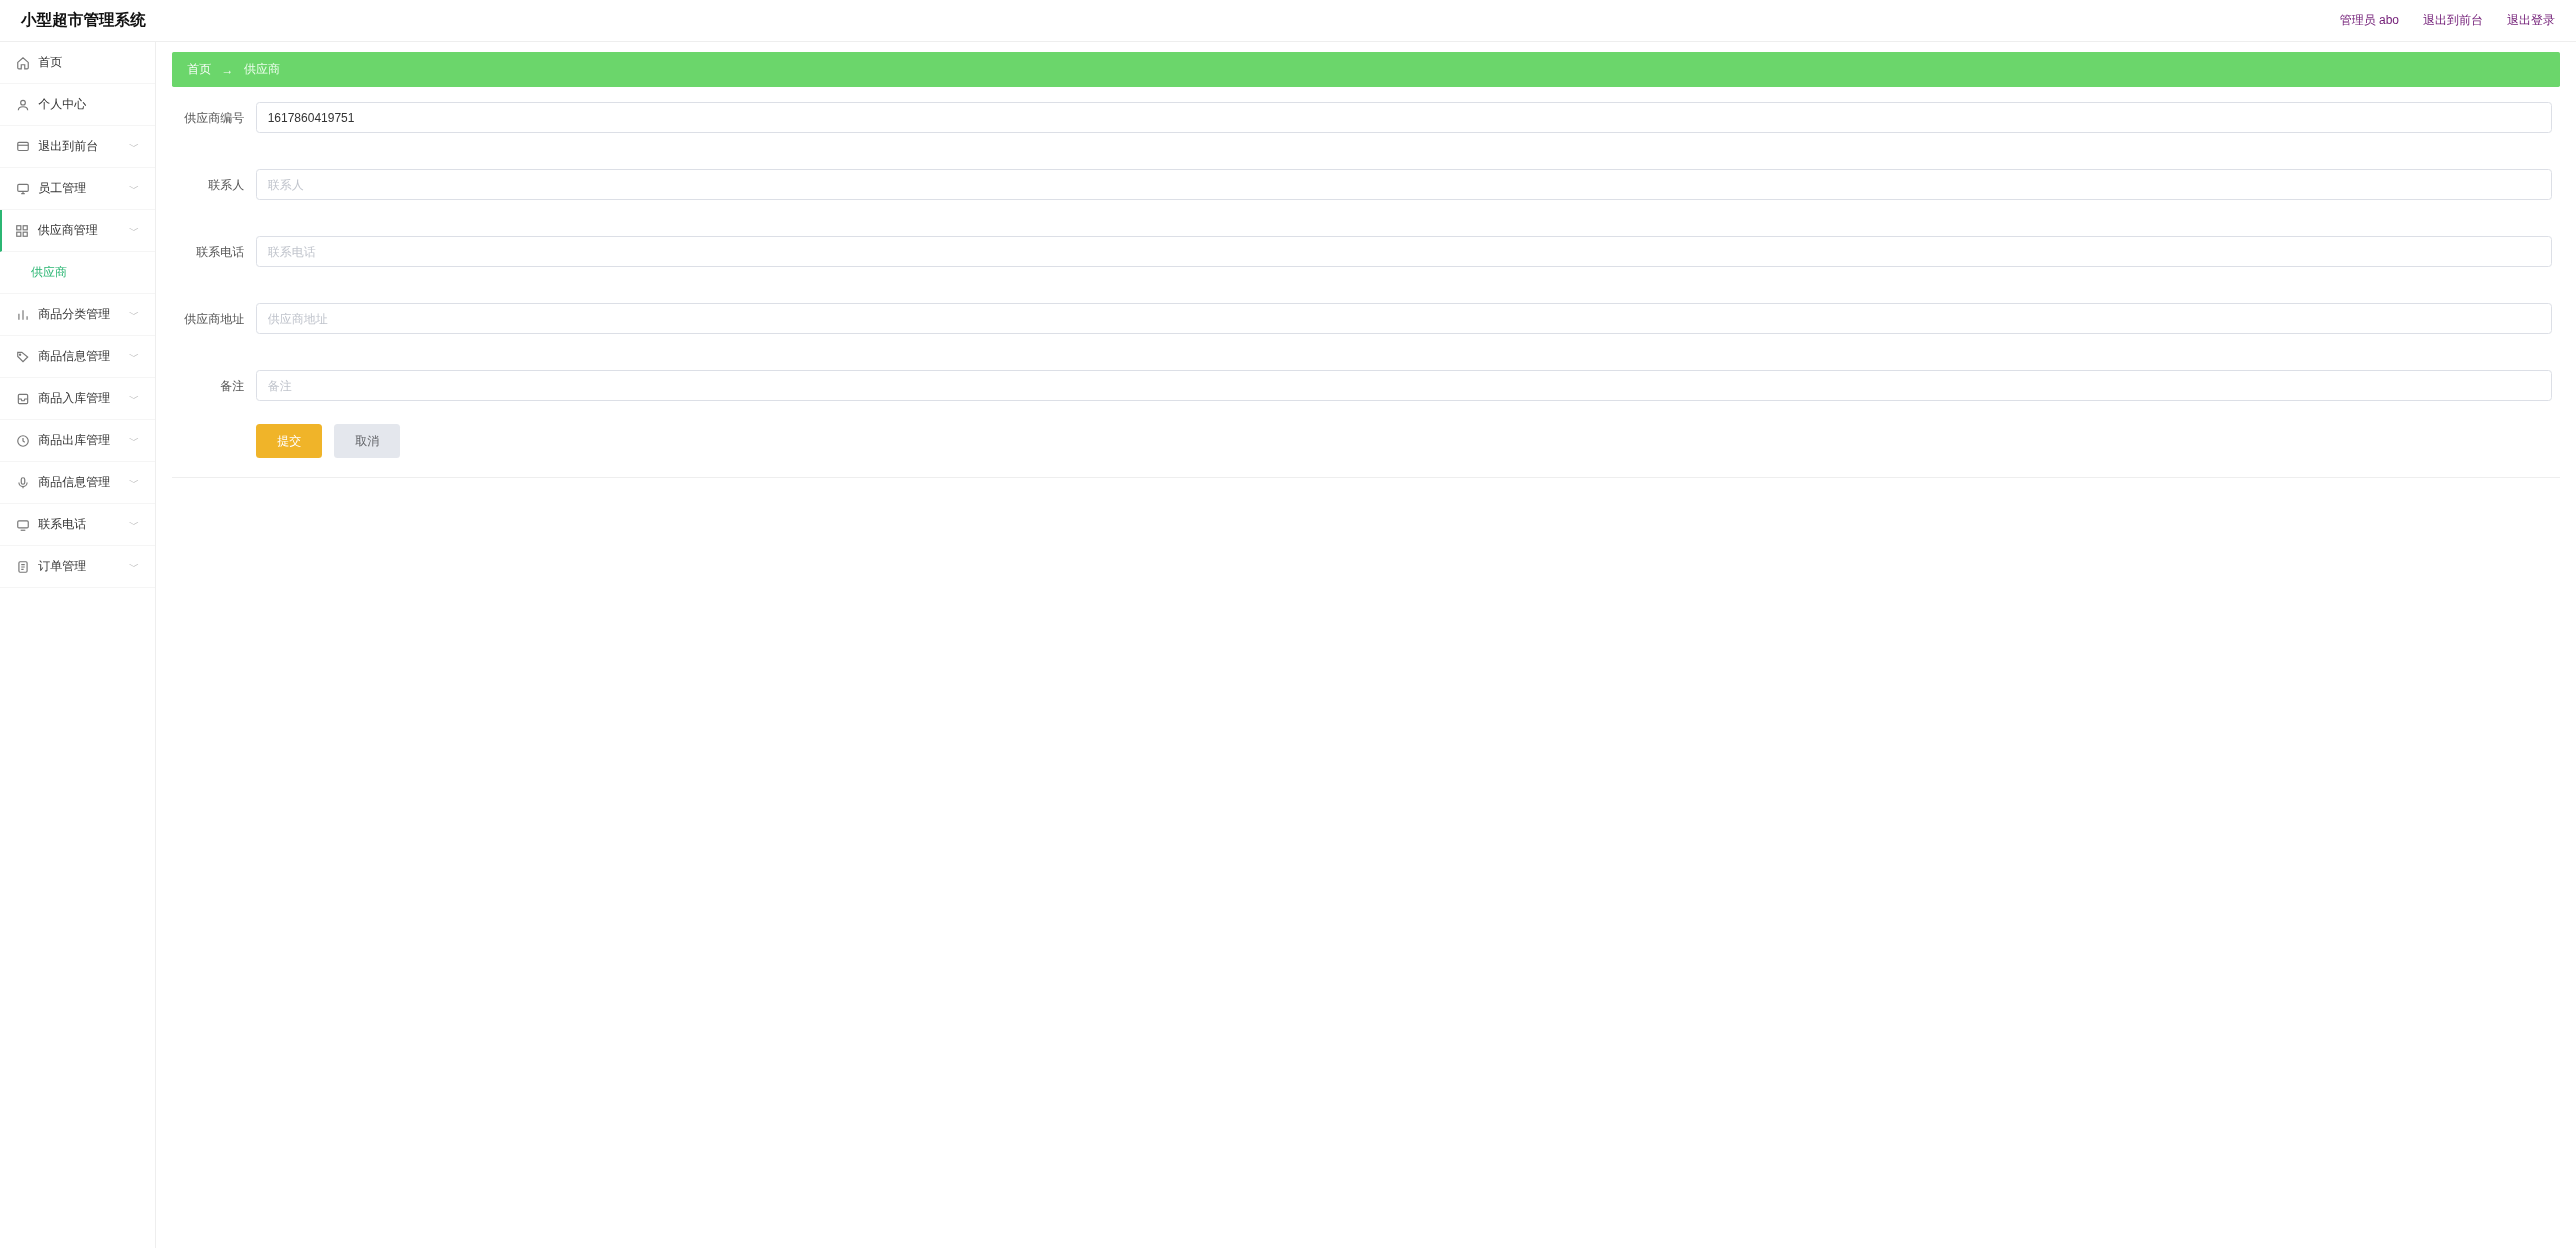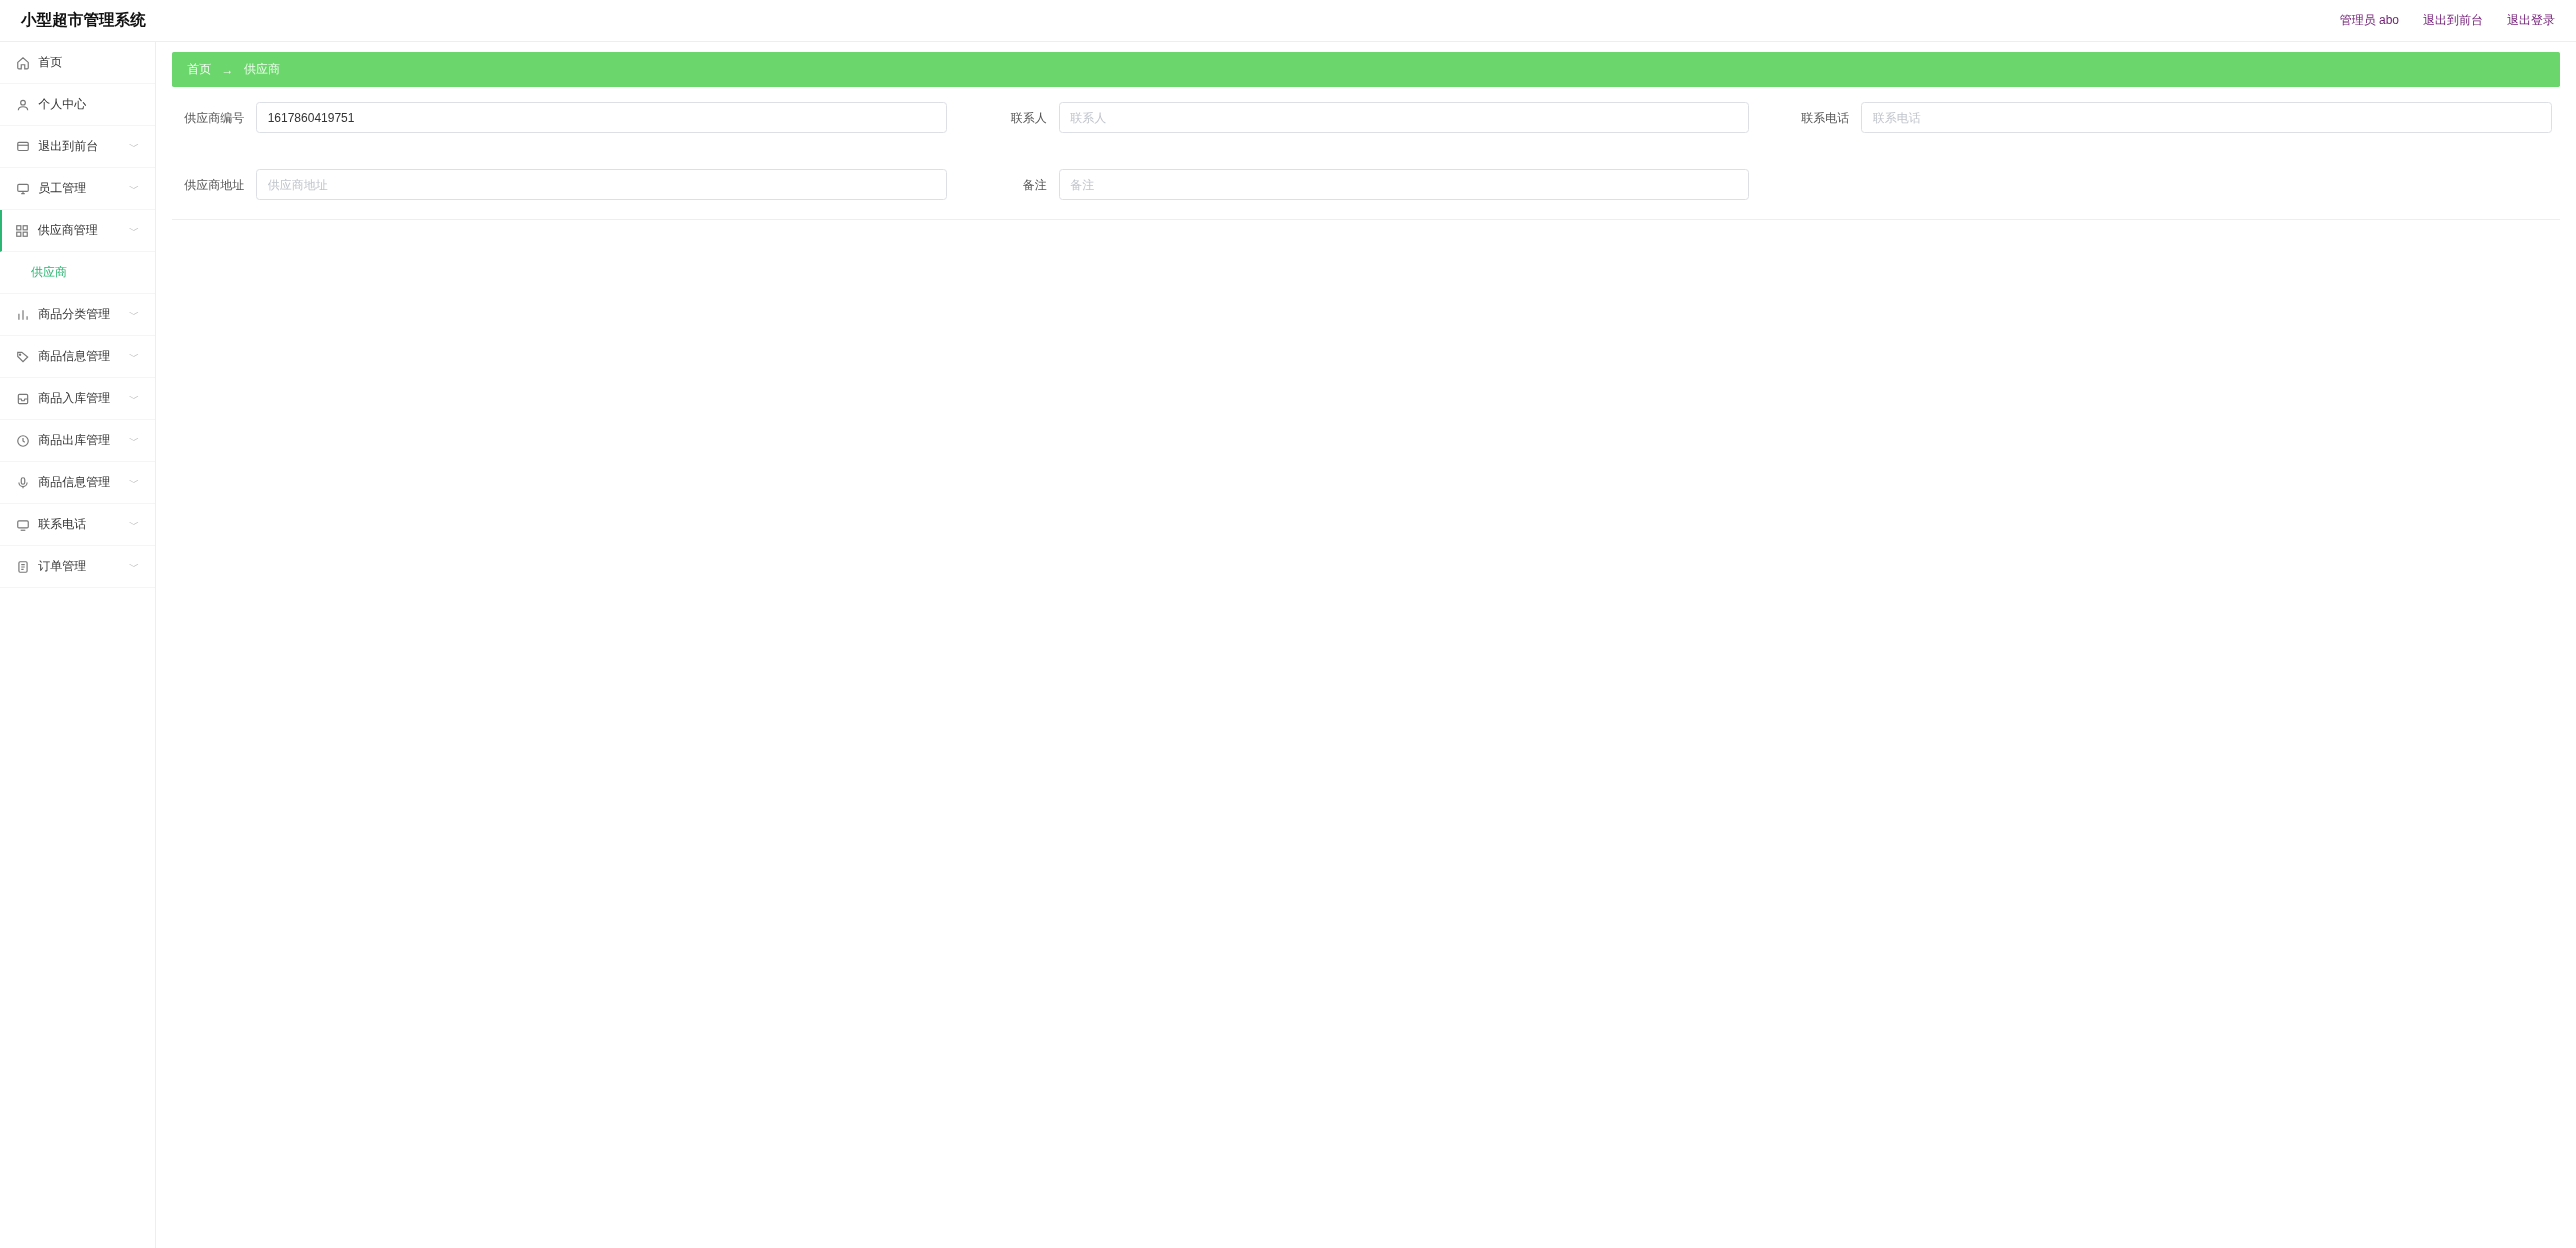--- a/index.html
+++ b/index.html
@@ -46,21 +46,21 @@
     background: #6bd66b;
     color: #fff; padding: 8.7px 15.6px; border-radius: 1.7px;
     display: flex; align-items: center; gap: 10.4px; font-size: 12px;
   }
   .breadcrumb .bc-home { color: #ffffff; opacity: 0.95; cursor: pointer; }
   .breadcrumb .bc-sep { color: #fff; opacity: 0.9; }
   .breadcrumb .bc-cur { color: #f0fff0; opacity: 0.95; }
 
   
   .form-panel { background: #fff; padding: 15.6px 8.7px 19px 8.7px; border-bottom: 0.9px solid #eee; }
-  .form-grid { display: grid; grid-template-columns: 1fr 1fr 1fr; column-gap: 52px; row-gap: 21px; gap: 36px; }
+  .form-grid { display: grid; grid-template-columns: 1fr; column-gap: 52px; row-gap: 21px; gap: 36px; }
   .form-row { display: flex; align-items: flex-start; gap: 12px; }
   .form-label { width: 64px; text-align: right; color: #555; font-size: 12px; line-height: 1.5; padding-top: 7px; }
   .form-input {
     flex: 1; height: 31px; border: 0.9px solid #dcdfe6; border-radius: 3.5px;
     padding: 0 10.4px; font-size: 12px; color: #333; outline: none;
     background: #fff;
   }
   .form-input::placeholder { color: #c0c4cc; }
   .form-input-wrap { flex: 1; position: relative; }
   .form-input-wrap .clear-icon {
@@ -376,20 +376,24 @@
           <div class="form-row">
             <div class="form-label">供应商地址</div>
             <input class="form-input" placeholder="供应商地址" style="">
           </div>
           <div class="form-row">
             <div class="form-label">备注</div>
             <input class="form-input" placeholder="备注" style="">
           </div>
         </div>
 
+        <div class="form-actions">
+          <button class="btn btn-primary">提交</button>
+          <button class="btn btn-default">取消</button>
+        </div>
       </div>
     </div>
   </div>
 </div>
 
 <div class="tray">
   <span class="tray-icon red">
       <svg viewBox="0 0 24 24" width="14" height="14" style="font-size:13px">
         <rect x="2" y="2" width="20" height="20" rx="3" fill="#d33"></rect>
         <text x="12" y="17" text-anchor="middle" fill="#fff" font-size="14" font-weight="bold">S</text>

